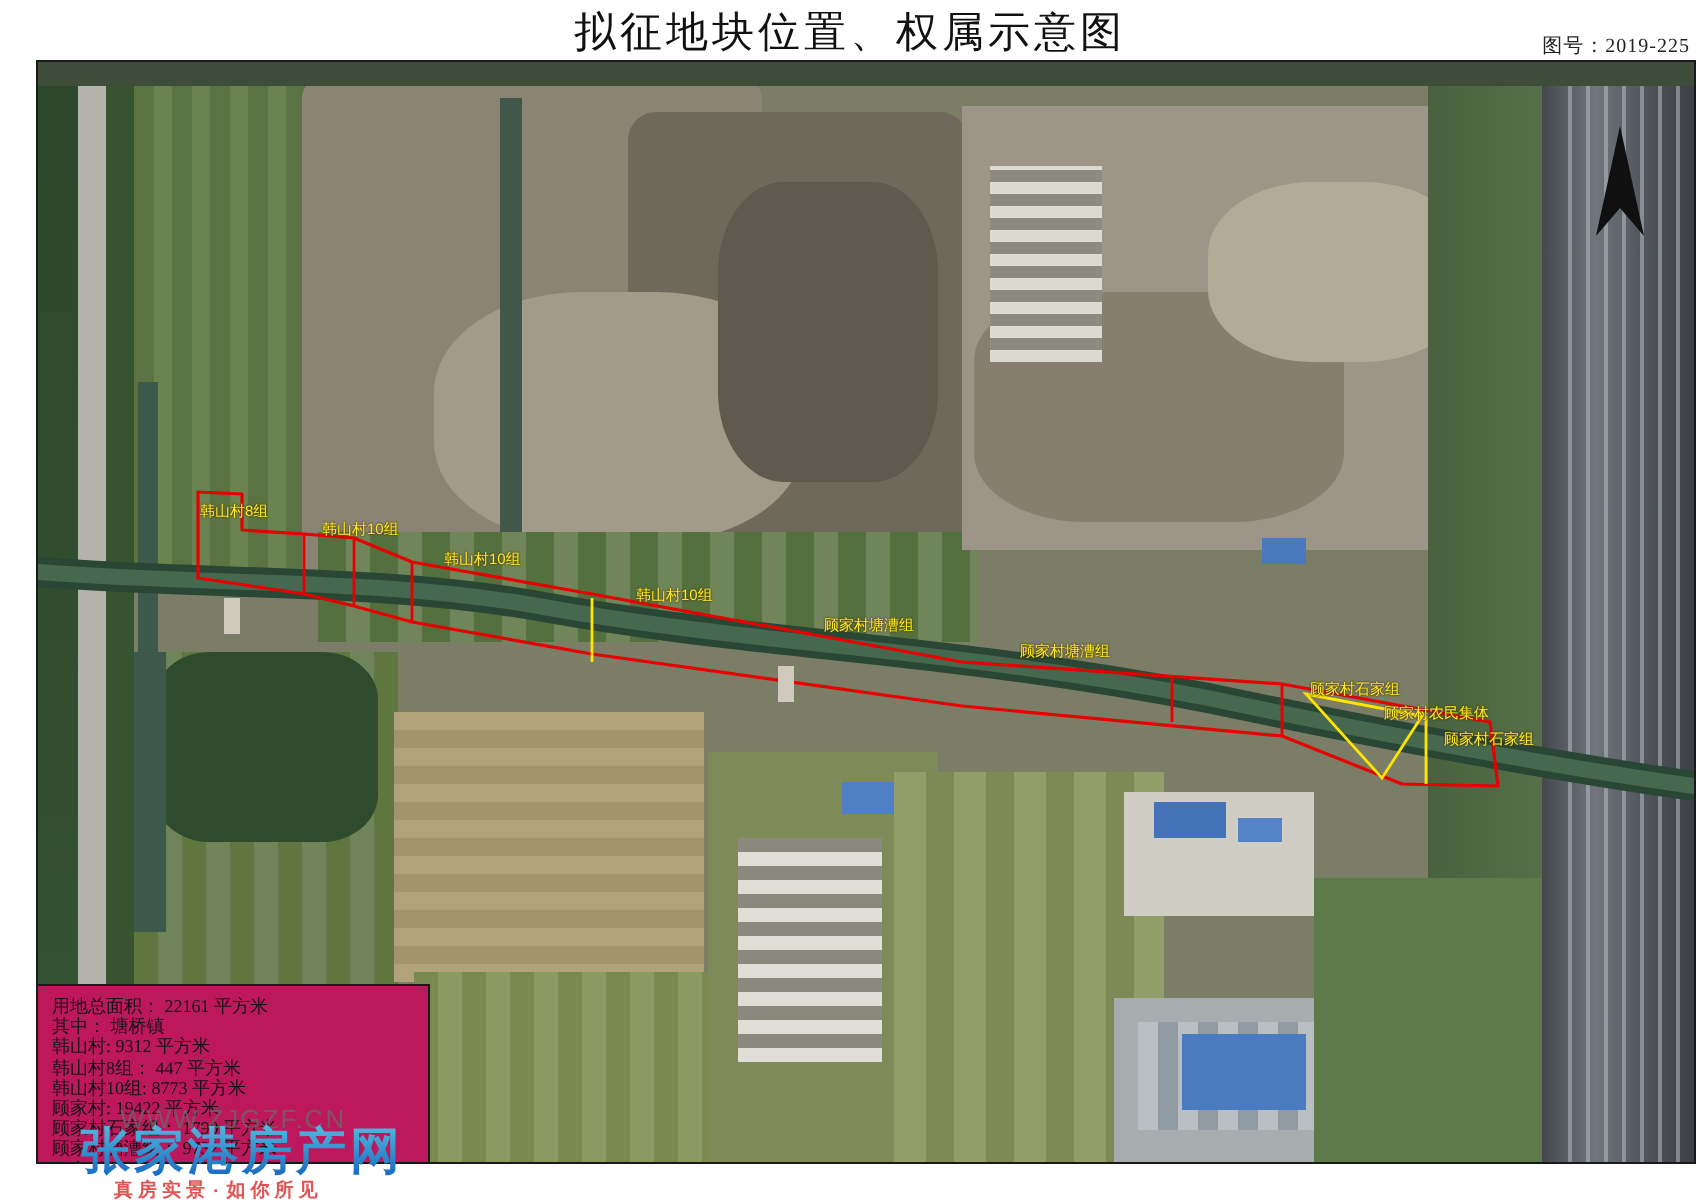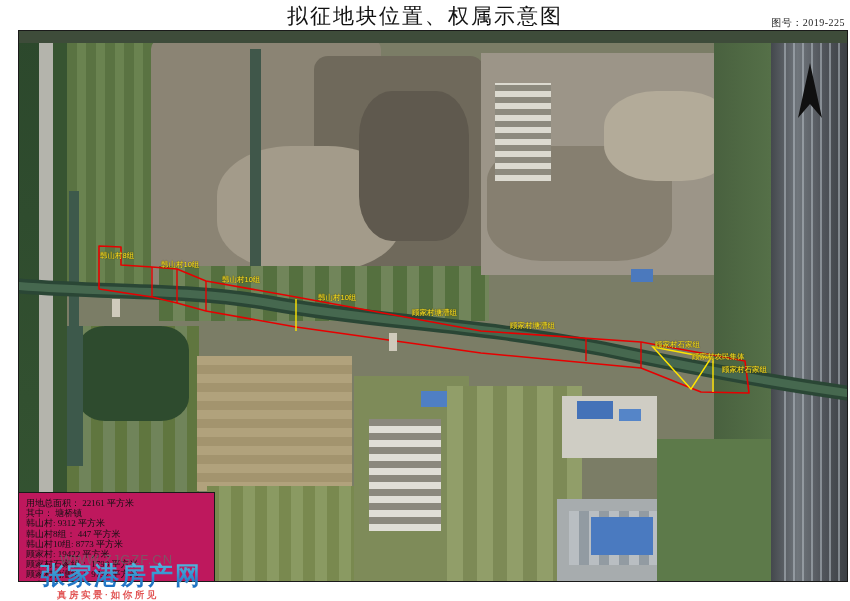--- a/index.html
+++ b/index.html
@@ -53,21 +53,21 @@
   svg.overlay{position:absolute;left:0;top:0;z-index:8;}
   .labels-layer{position:absolute;left:0;top:0;width:704px;height:550px;z-index:9;}
   .lbl{position:absolute;font-family:"Liberation Sans",sans-serif;font-size:7.5px;line-height:8px;color:#ffe92a;white-space:nowrap;text-shadow:0 0 1px #4a3c00,0 0 1px #4a3c00;}
   .north{position:absolute;left:777px;top:32px;z-index:9;}
   
   .infobox{position:absolute;left:0;top:461px;width:196px;height:95px;background:#be185d;border:1px solid #1a1a1a;border-left:none;border-bottom:none;z-index:20;padding:5px 0 0 7px;box-sizing:border-box;}
   .infobox div{font-size:9px;line-height:10.2px;color:#111;}
   
   .wm-url{position:absolute;left:60px;top:552px;font-family:"Liberation Sans",sans-serif;font-size:13px;color:rgba(105,105,105,.75);letter-spacing:1px;z-index:30;}
   .wm-site{position:absolute;left:40px;top:559px;font-family:"Liberation Sans",sans-serif;font-weight:bold;font-size:25px;letter-spacing:2px;background:linear-gradient(180deg,#55c0e0 5%,#1b6ec2 85%);-webkit-background-clip:text;background-clip:text;color:transparent;z-index:31;}
-  .wm-tag{position:absolute;left:57px;top:589px;font-family:Liberation Sans, sans-serif;font-size:9.5px;font-weight:bold;color:#e25555;letter-spacing:2.5px;z-index:31;}
+  .wm-tag{position:absolute;left:57px;top:589px;font-family:Liberation Mono, monospace;font-size:9.5px;font-weight:bold;color:#e25555;letter-spacing:2.5px;z-index:31;}
   .scale{position:absolute;left:0;right:0;top:583px;text-align:center;font-family:"Liberation Sans",sans-serif;font-size:13px;color:#111;z-index:25;}
 </style>
 </head>
 <body>
 
 <div class="sheet">
 
   <div class="title">拟征地块位置、权属示意图</div>
   <div class="figno">图号：2019-225</div>
 

